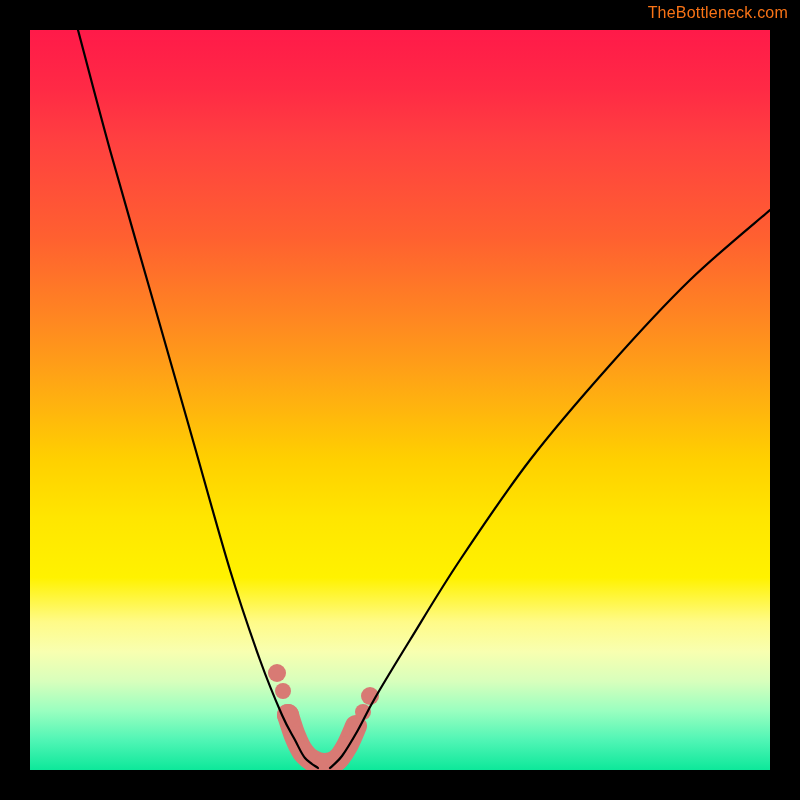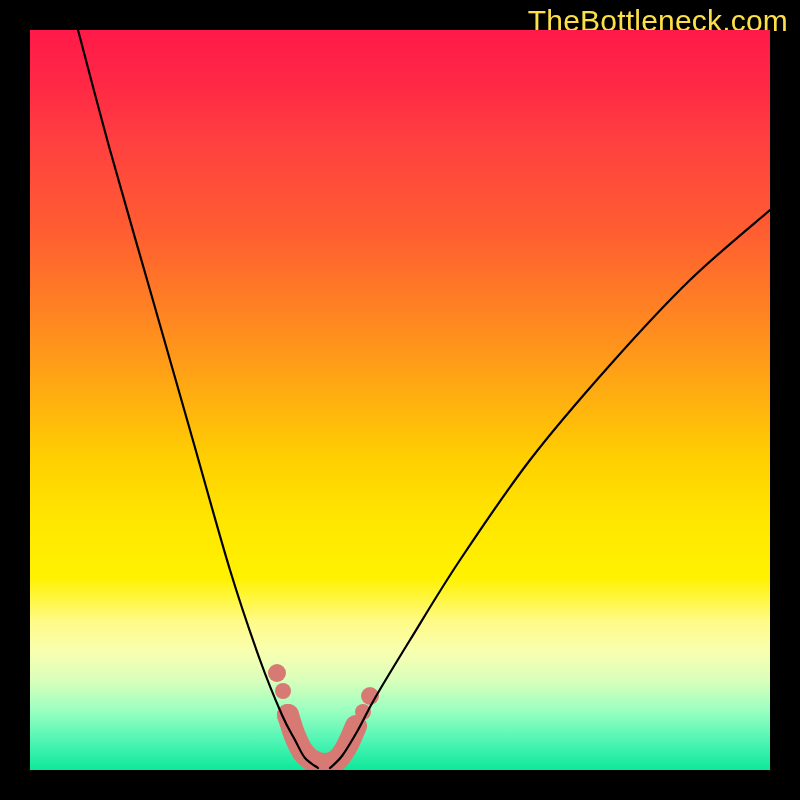--- a/index.html
+++ b/index.html
@@ -32,22 +32,22 @@
       #d8ffbc 88%,
       #9affc0 92%,
       #50f5b5 96%,
       #0de89a 100%
     );
   }
   .attribution {
     position: absolute;
     top: 4px;
     right: 12px;
-    color: #fde047;
-    font-size: 30px;
+    color: #f97316;
+    font-size: 16px;
     font-weight: 500;
     letter-spacing: 0.2px;
   }
   svg.curves {
     position: absolute;
     left: 30px;
     top: 30px;
     width: 740px;
     height: 740px;
   }

